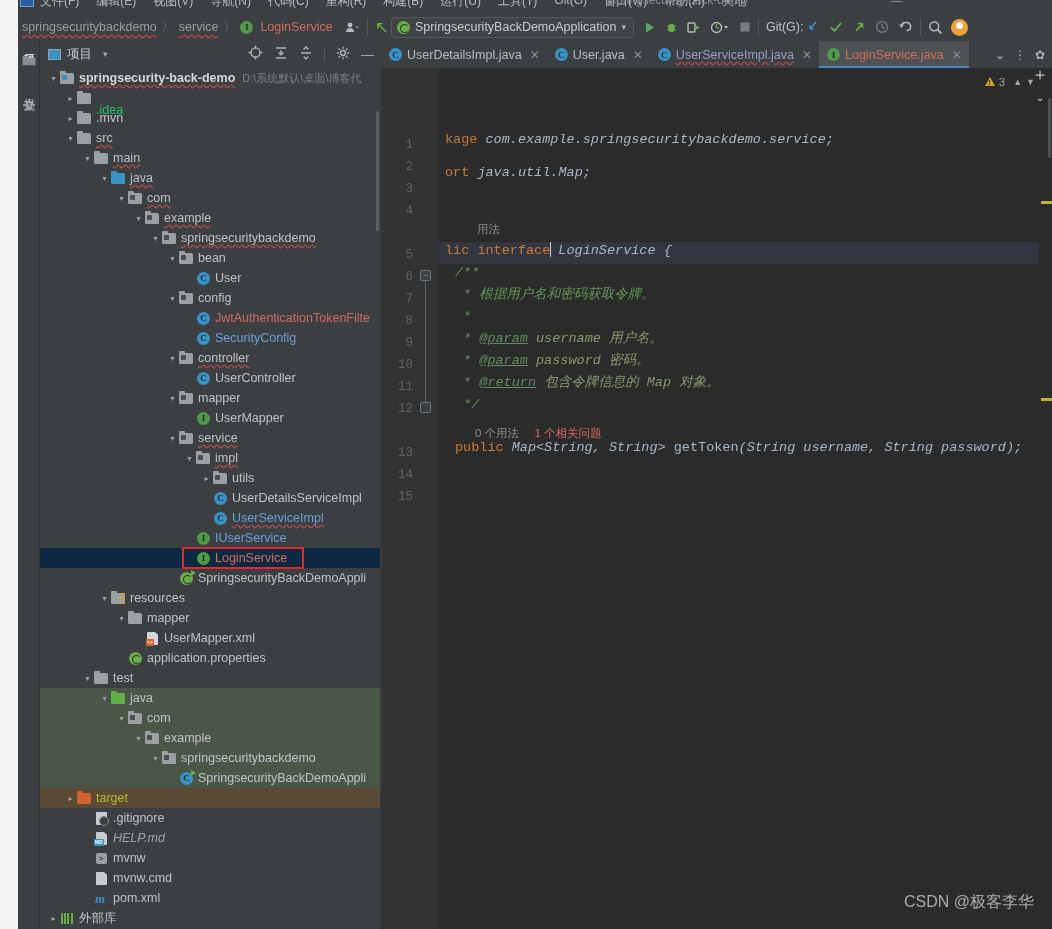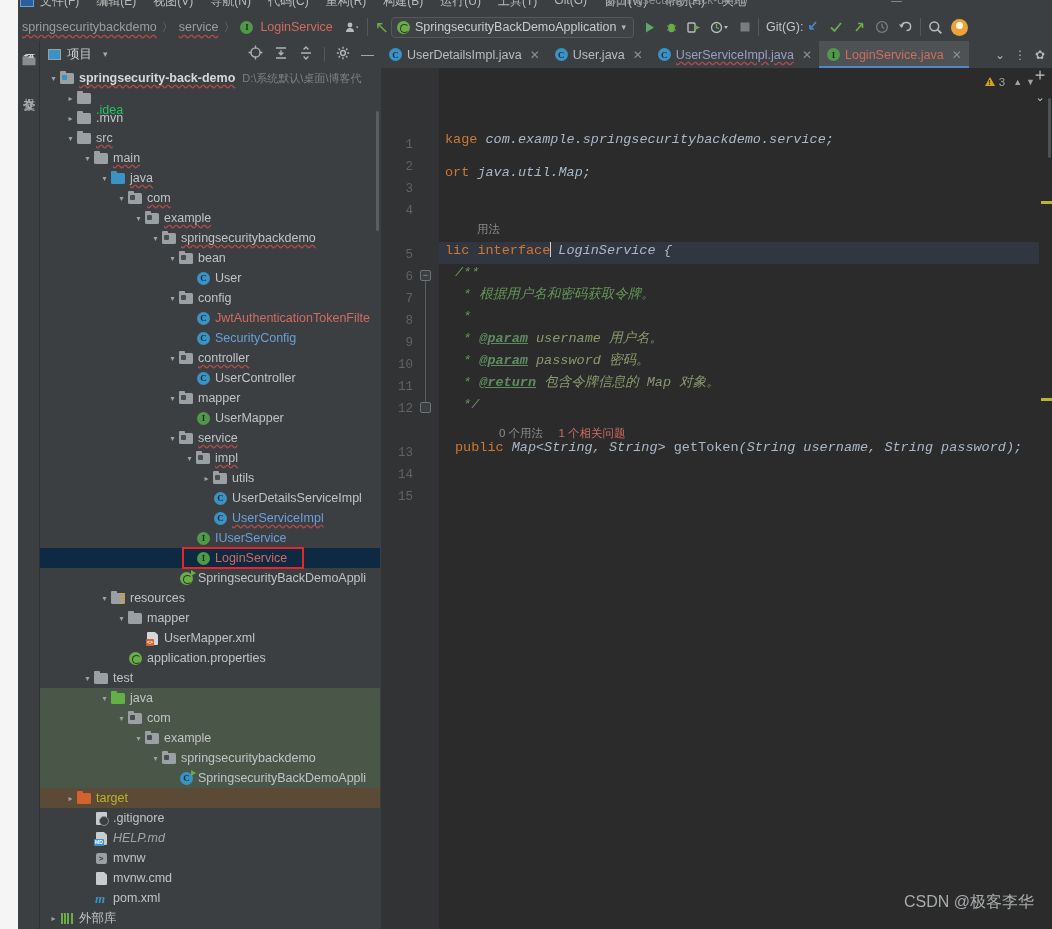--- a/index.html
+++ b/index.html
@@ -185,21 +185,21 @@
      text-align:center; }
   .fold-line { position:absolute; left:5px; width:1px; background:#5a5e60; }
 
   .codetext { position:relative; flex:1; background:#2b2b2b; overflow:hidden; }
   .cl { position:absolute; left:0; font-family:"Liberation Mono", monospace; font-size:13.5px;
        white-space:pre; line-height:22px; }
   .hl-line { position:absolute; left:0; right:0; height:22px; background:#323641; }
   .k { color:#cc7832; }
   .t { color:#a9b7c6;font-style:italic; }
   .cm { color:#629755; font-style:italic; }
-  .tag { color:#5f8c5f; font-style:italic; font-weight:bold; text-decoration:underline; }
+  .tag { color:#5f8c5f; font-style:italic; font-weight:normal; text-decoration:underline; }
   .pv { color:#8a9a6b; font-style:italic; }
   .fn { color:#a9b7c6; }
   .cursor { display:inline-block; width:1.5px; height:15px; background:#d0d0d0; vertical-align:-3px; margin:0 -0.8px; }
   .codevision { position:absolute; font-size:11.5px; font-family:"Liberation Sans", sans-serif; }
   .cv-grey { color:#8a8d8f;margin-left:32px; }
   .cv-red { color:#cf6b5f; }
 
   .right-gutter { position:absolute; right:0; top:27px; width:13px; height:861px; background:#2b2b2b; }
   .warn-mark { position:absolute; right:0px; width:11px; height:3px; background:#bbb529; }
   .inspect-bar { position:absolute; right:13px; top:0px; height:27px; display:flex; align-items:center;
@@ -802,21 +802,21 @@
         <div class="cl" style="top:150px; left:6px; font-size:11.5px; font-family:'Liberation Sans',sans-serif;"><span class="cv-grey">用法</span></div>
         <div class="cl" style="top:172px; left:6px;"><span class="k">lic interface</span><span class="cursor"></span><span class="t"> LoginService </span><span class="t">{</span></div>
         <div class="cl" style="top:194px; left:16px;"><span class="cm">/**</span></div>
         <div class="cl" style="top:216px; left:16px;"><span class="cm"> * 根据用户名和密码获取令牌。</span></div>
         <div class="cl" style="top:238px; left:16px;"><span class="cm"> *</span></div>
         <div class="cl" style="top:260px; left:16px;"><span class="cm"> * </span><span class="tag">@param</span><span class="pv"> username 用户名。</span></div>
         <div class="cl" style="top:282px; left:16px;"><span class="cm"> * </span><span class="tag">@param</span><span class="pv"> password 密码。</span></div>
         <div class="cl" style="top:304px; left:16px;"><span class="cm"> * </span><span class="tag">@return</span><span class="pv"> 包含令牌信息的 Map 对象。</span></div>
         <div class="cl" style="top:326px; left:16px;"><span class="cm"> */</span></div>
 
-        <div class="codevision" style="top:358px; left:28px;">
+        <div class="codevision" style="top:358px; left:4px;">
           <span class="cv-grey">0 个用法</span>
           <span style="display:inline-block;width:9px;"></span>
           <span class="cv-red">1 个相关问题</span>
         </div>
 
         <div class="cl" style="top:369px; left:16px;"><span class="k">public</span><span class="t"> Map&lt;String, String&gt; </span><span class="fn">getToken</span><span class="t">(String username, String password);</span></div>
       </div>
 
       <div class="right-gutter" style="top:0;">
         <div class="warn-mark" style="top:133px;"></div>

